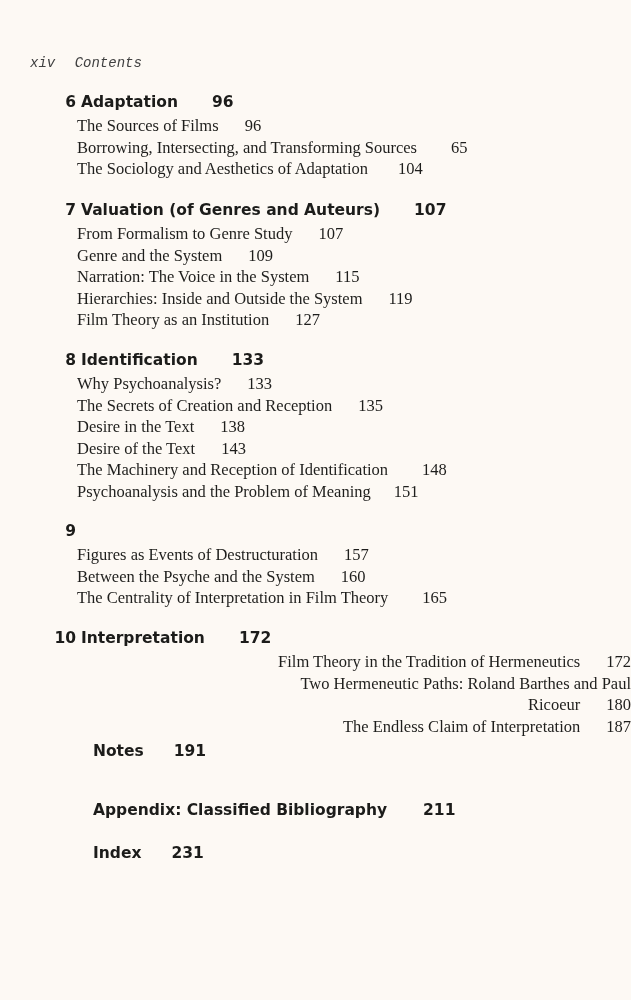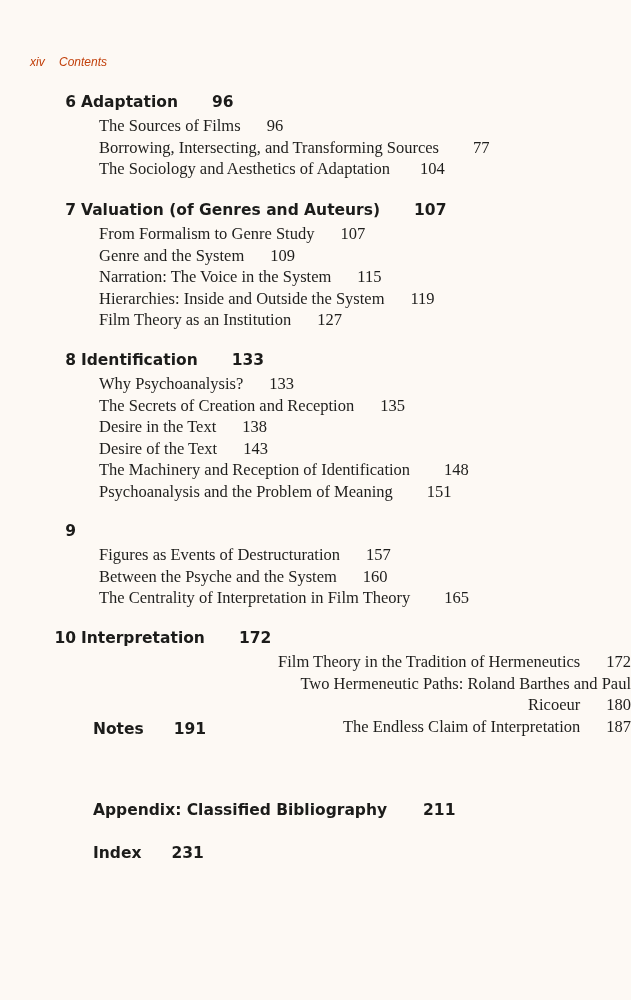--- a/index.html
+++ b/index.html
@@ -11,24 +11,24 @@
       height: 1000px;
       background: #fdf9f4;
       position: relative;
       overflow: hidden;
       color: #1e1e1c;
     }
     .page-header {
       position: absolute;
       left: 30px;
       top: 55px;
-      font-family: Liberation Sans, sans-serif;
+      font-family: Liberation Mono, monospace;
       font-style: italic;
-      font-size: 12px;
-      color: #c2410c;
+      font-size: 14px;
+      color: #404040;
     }
     .page-header .folio { margin-right: 11px; }
 
     .chapter {
       position: absolute;
       left: 0;
       width: 631px;
     }
     .ch-title-row {
       position: relative;
@@ -51,21 +51,21 @@
     }
     .ch-page { margin-left: 34px; }
 
     .section {
       position: relative;
       height: 21.6px;
       font-family: "Liberation Serif", serif;
       font-size: 16.5px;
       color: #1e1e1c;
       white-space: nowrap;
-      padding-left: 99px;
+      padding-left: 77px;
       line-height: 21.6px;
     }
     .section.cont { padding-left: 103px; margin-left: 46px; }
     .sec-page { margin-left: 26px; }
 
     .backmatter {
       position: absolute;
       left: 93px;
       font-family: "DejaVu Sans", sans-serif;
       font-weight: bold;
@@ -82,21 +82,21 @@
   <span class="folio">xiv</span>
   <span>Contents</span>
 </div>
 
 <div class="chapter" style="top:93px;">
   <div class="ch-title-row">
     <span class="ch-num">6</span>
     <span class="ch-title"><span>Adaptation</span><span class="ch-page">96</span></span>
   </div>
   <div class="section"><span>The Sources of Films</span><span class="sec-page">96</span></div>
-  <div class="section"><span>Borrowing, Intersecting, and Transforming Sources</span><span class="sec-page" style="margin-left:34px">77</span></div>
+  <div class="section"><span>Borrowing, Intersecting, and Transforming Sources</span><span class="sec-page" style="margin-left:34px">65</span></div>
   <div class="section"><span>The Sociology and Aesthetics of Adaptation</span><span class="sec-page" style="margin-left:30px">104</span></div>
 </div>
 
 <div class="chapter" style="top:201px;">
   <div class="ch-title-row">
     <span class="ch-num">7</span>
     <span class="ch-title"><span>Valuation (of Genres and Auteurs)</span><span class="ch-page">107</span></span>
   </div>
   <div class="section"><span>From Formalism to Genre Study</span><span class="sec-page">107</span></div>
   <div class="section"><span>Genre and the System</span><span class="sec-page">109</span></div>
@@ -108,21 +108,21 @@
 <div class="chapter" style="top:351px;">
   <div class="ch-title-row">
     <span class="ch-num">8</span>
     <span class="ch-title"><span>Identification</span><span class="ch-page">133</span></span>
   </div>
   <div class="section"><span>Why Psychoanalysis?</span><span class="sec-page">133</span></div>
   <div class="section"><span>The Secrets of Creation and Reception</span><span class="sec-page">135</span></div>
   <div class="section"><span>Desire in the Text</span><span class="sec-page">138</span></div>
   <div class="section"><span>Desire of the Text</span><span class="sec-page">143</span></div>
   <div class="section"><span>The Machinery and Reception of Identification</span><span class="sec-page" style="margin-left:34px">148</span></div>
-  <div class="section"><span>Psychoanalysis and the Problem of Meaning</span><span class="sec-page" style="margin-left:34px">151</span></div>
+  <div class="section"><span>Psychoanalysis and the Problem of Meaning</span><span class="sec-page" style="margin-left:23px">151</span></div>
 </div>
 
 <div class="chapter" style="top:522px;">
   <div class="ch-title-row">
     <span class="ch-num">9</span>
   </div>
   <div class="section"><span>Figures as Events of Destructuration</span><span class="sec-page">157</span></div>
   <div class="section"><span>Between the Psyche and the System</span><span class="sec-page">160</span></div>
   <div class="section"><span>The Centrality of Interpretation in Film Theory</span><span class="sec-page" style="margin-left:34px">165</span></div>
 </div>
@@ -131,21 +131,21 @@
   <div class="ch-title-row">
     <span class="ch-num">10</span>
     <span class="ch-title"><span>Interpretation</span><span class="ch-page">172</span></span>
   </div>
   <div class="section"><span>Film Theory in the Tradition of Hermeneutics</span><span class="sec-page">172</span></div>
   <div class="section"><span>Two Hermeneutic Paths: Roland Barthes and Paul</span></div>
   <div class="section cont"><span>Ricoeur</span><span class="sec-page">180</span></div>
   <div class="section"><span>The Endless Claim of Interpretation</span><span class="sec-page">187</span></div>
 </div>
 
-<div class="backmatter" style="top:720px;">
+<div class="backmatter" style="top:742px;">
   <span>Notes</span><span class="bm-page">191</span>
 </div>
 <div class="backmatter" style="top:801px;">
   <span>Appendix: Classified Bibliography</span><span class="bm-page" style="margin-left:36px">211</span>
 </div>
 <div class="backmatter" style="top:844px;">
   <span>Index</span><span class="bm-page">231</span>
 </div>
 
 </body></html>

